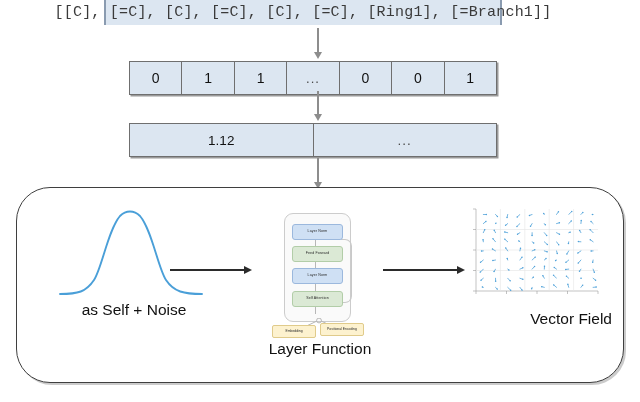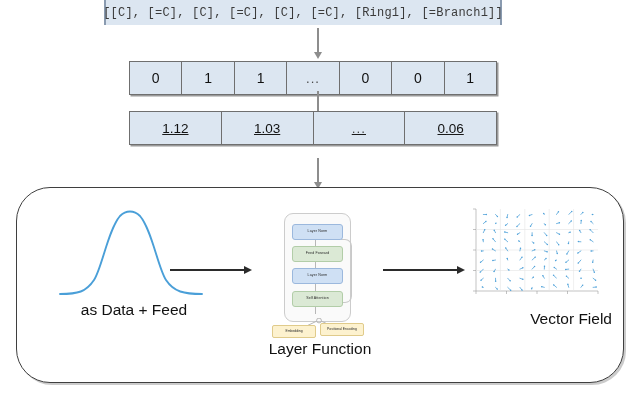--- a/index.html
+++ b/index.html
@@ -4,28 +4,28 @@
 <style>
   html,body{margin:0;padding:0;background:#ffffff;}
   body{width:640px;height:402px;position:relative;overflow:hidden;
        font-family:"Liberation Sans",sans-serif;color:#1a1a1a;}
 
   
   .token-box{position:absolute;left:104px;top:0px;width:394px;height:25px;
     background:#dce6f1;border-left:2px solid #8a9bb0;border-right:2px solid #8a9bb0;
     display:flex;align-items:center;justify-content:center;}
   .token-text{font-family:"Liberation Mono","DejaVu Sans Mono",monospace;
-    font-size:12px;letter-spacing:.2px;color:#3a3a3a;white-space:nowrap;}
+    font-size:15px;letter-spacing:.2px;color:#3a3a3a;white-space:nowrap;}
 
   
   .vec-row{position:absolute;left:129px;display:flex;height:34px;
     border:1px solid #6f6f6f;box-sizing:border-box;background:#dce6f1;
     box-shadow:1.5px 1.5px 0 #9a9a9a;}
   #row-onehot{top:61px;width:368px;}
-  #row-embed{top:111px;width:368px;text-decoration:underline;}
+  #row-embed{top:123px;width:368px;}
   .cell{flex:1 1 0;display:flex;align-items:center;justify-content:center;
     border-right:1px solid #6f6f6f;box-sizing:border-box;font-size:14px;color:#111;}
   .cell:last-child{border-right:none;}
   #row-embed .cell{font-size:13.5px;}
   .cell.ellipsis{color:#4a4a4a;letter-spacing:1px;font-size:13px;}
 
   
   .v-arrow{position:absolute;width:10px;}
   .v-arrow .stem{position:absolute;left:4px;top:0;width:2px;background:#8d8d8d;}
   .v-arrow .head{position:absolute;left:1px;width:0;height:0;
@@ -120,40 +120,38 @@
   <div class="cell">1</div>
 </div>
 
 <div class="v-arrow" id="arrow-2">
   <span class="stem"></span>
   <span class="head"></span>
 </div>
 
 <div class="vec-row" id="row-embed">
   <div class="cell">1.12</div>
-  <div class="cell">1.03</div>
   <div class="cell ellipsis">...</div>
-  <div class="cell">0.06</div>
 </div>
 
 <div class="v-arrow" id="arrow-3">
   <span class="stem"></span>
   <span class="head"></span>
 </div>
 
 <div class="panel"></div>
 
 <div class="gauss">
   <svg width="146" height="96" viewBox="0 0 146 96">
     <path d="M2,88 C20,88 28,86 36,74 C44,62 50,24 62,10 C68,4 76,4 82,10
              C94,24 100,62 108,74 C116,86 126,88 144,88" fill="none" stroke="#4a9fd8" stroke-width="1.9" stroke-linecap="round"></path>
   </svg>
 </div>
 <div class="gauss-label">
-  <div>as Data + Feed</div>
+  <div>as Self + Noise</div>
 </div>
 
 <div class="h-arrow" id="h-arrow-1">
   <span class="stem"></span>
   <span class="head"></span>
 </div>
 
 <div class="nn">
   <div class="nn-outer"></div>
   <div class="skip" id="skip-1"></div>

